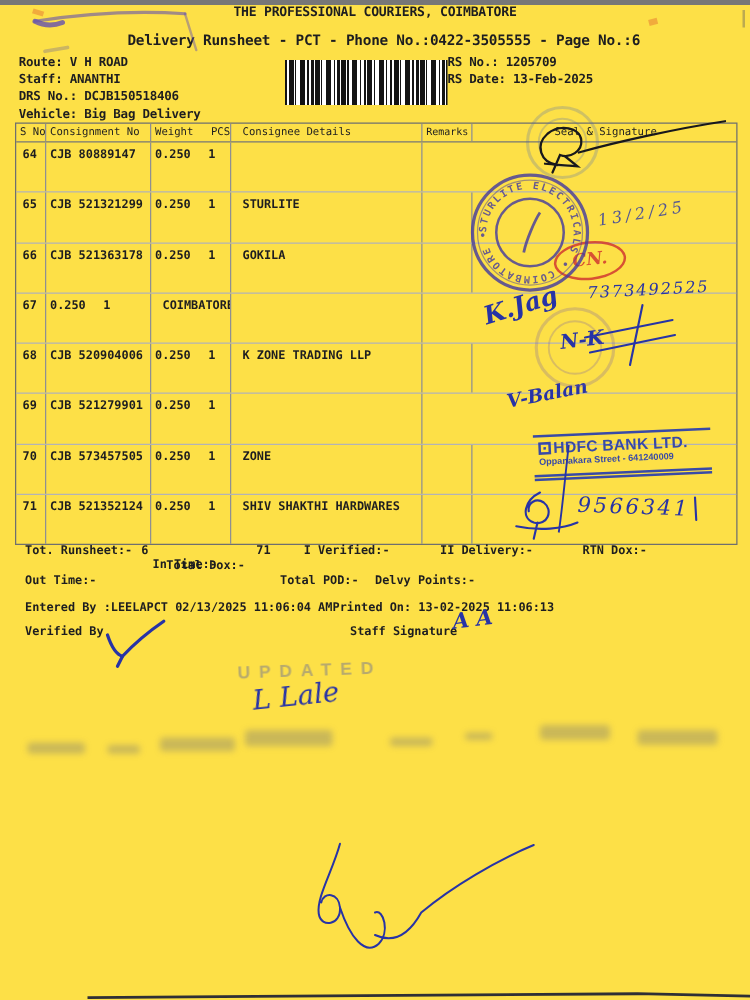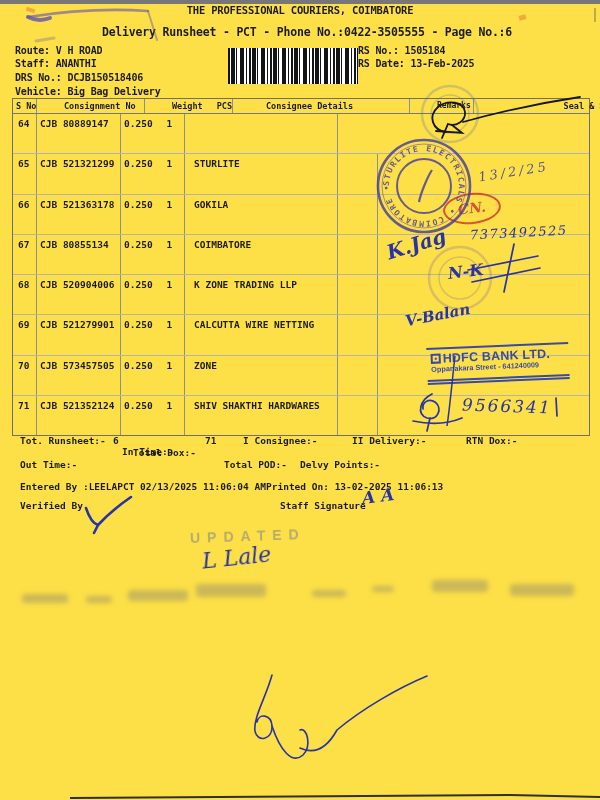--- a/index.html
+++ b/index.html
@@ -24,21 +24,21 @@
 
   
   #ctable {
     position:absolute; left:12px; top:94px; width:578px; height:338px;
     border:1px solid #6f6f6f; display:flex; flex-direction:column;
     background:transparent;
   }
   .trow { display:grid; grid-template-columns:24px 84px 64px 153px 40px 213px; }
   .trow > div { border-right:1px solid #8f8f92; overflow:hidden; }
   .trow > div:last-child { border-right:none; }
-  .thead { height:15px; border-bottom:1px solid #777; font-size:8.5px; font-weight:bold;gap:24px; }
+  .thead { height:15px; border-bottom:1px solid #777; font-size:8.5px; font-weight:normal; }
   .thead > div { padding:2px 0 0 3px; white-space:nowrap; }
   .tdata { flex:1; border-bottom:1px solid #b3b3b6; font-size:9.5px; font-weight:bold; }
   .tdata:last-child { border-bottom:none; }
   .tdata > div { padding:4px 0 0 3px; white-space:nowrap; }
   .cell-sno { padding-left:5px !important; }
   .wp-pcs { margin-left:14px; }
   .cell-consignee { padding-left:9px !important; }
   .th-seal { text-align:center; padding-left:0 !important; padding-top:2px; }
 
   
@@ -78,21 +78,21 @@
 <body>
 
 <div id="page">
 
   <div class="abs print title-line">THE PROFESSIONAL COURIERS, COIMBATORE</div>
   <div class="abs print subtitle-line">Delivery Runsheet - PCT - Phone No.:0422-3505555 - Page No.:6</div>
   <div class="abs print meta-line" style="top:41px">Route: V H ROAD</div>
   <div class="abs print meta-line" style="top:54px">Staff: ANANTHI</div>
   <div class="abs print meta-line" style="top:68px">DRS No.: DCJB150518406</div>
   <div class="abs print meta-line" style="top:82px">Vehicle: Big Bag Delivery</div>
-  <div class="abs print rs-line" style="top:41px">RS No.: 1505184</div>
+  <div class="abs print rs-line" style="top:41px">RS No.: 1205709</div>
   <div class="abs print rs-line" style="top:54px">RS Date: 13-Feb-2025</div>
   <div class="abs barcode"></div>
 
   <div class="abs speck" style="left:26px;top:4px;width:9px;height:4px;transform:rotate(18deg)"></div>
   <div class="abs speck" style="left:519px;top:11px;width:7px;height:5px;transform:rotate(-14deg)"></div>
   <div class="abs" style="left:594px;top:4px;width:2px;height:14px;background:rgba(90,90,95,.4)"></div>
 
   <div id="ctable">
     <div class="trow thead">
       <div>S No</div>
@@ -124,41 +124,39 @@
       <div class="cell-sno">66</div>
       <div>CJB 521363178</div>
       <div><span>0.250</span><span class="wp-pcs">1</span></div>
       <div class="cell-consignee">GOKILA</div>
       <div></div>
       <div></div>
     </div>
 
     <div class="trow tdata">
       <div class="cell-sno">67</div>
-      <div>CJB 80855134</div>
       <div><span>0.250</span><span class="wp-pcs">1</span></div>
       <div class="cell-consignee">COIMBATORE</div>
       <div></div>
       <div></div>
     </div>
 
     <div class="trow tdata">
       <div class="cell-sno">68</div>
       <div>CJB 520904006</div>
       <div><span>0.250</span><span class="wp-pcs">1</span></div>
       <div class="cell-consignee">K ZONE TRADING LLP</div>
       <div></div>
       <div></div>
     </div>
 
     <div class="trow tdata">
       <div class="cell-sno">69</div>
       <div>CJB 521279901</div>
       <div><span>0.250</span><span class="wp-pcs">1</span></div>
-      <div class="cell-consignee">CALCUTTA WIRE NETTING</div>
       <div></div>
       <div></div>
     </div>
 
     <div class="trow tdata">
       <div class="cell-sno">70</div>
       <div>CJB 573457505</div>
       <div><span>0.250</span><span class="wp-pcs">1</span></div>
       <div class="cell-consignee">ZONE</div>
       <div></div>
@@ -172,21 +170,21 @@
       <div class="cell-consignee">SHIV SHAKTHI HARDWARES</div>
       <div></div>
       <div></div>
     </div>
   </div>
 
   <div class="abs foot" style="left:20px;top:431px">Tot. Runsheet:-</div>
   <div class="abs foot" style="left:113px;top:431px">6</div>
   <div class="abs foot" style="left:133px;top:443px">Total Dox:-</div>
   <div class="abs foot" style="left:205px;top:431px">71</div>
-  <div class="abs foot" style="left:243px;top:431px">I Consignee:-</div>
+  <div class="abs foot" style="left:243px;top:431px">I Verified:-</div>
   <div class="abs foot" style="left:352px;top:431px">II Delivery:-</div>
   <div class="abs foot" style="left:466px;top:431px">RTN Dox:-</div>
 
   <div class="abs foot" style="left:20px;top:455px">Out Time:-</div>
   <div class="abs foot" style="left:122px;top:442px">In Time:-</div>
   <div class="abs foot" style="left:224px;top:455px">Total POD:-</div>
   <div class="abs foot" style="left:300px;top:455px">Delvy Points:-</div>
 
   <div class="abs foot" style="left:20px;top:477px">Entered By :LEELAPCT 02/13/2025 11:06:04 AM</div>
   <div class="abs foot" style="left:266px;top:477px">Printed On: 13-02-2025 11:06:13</div>

